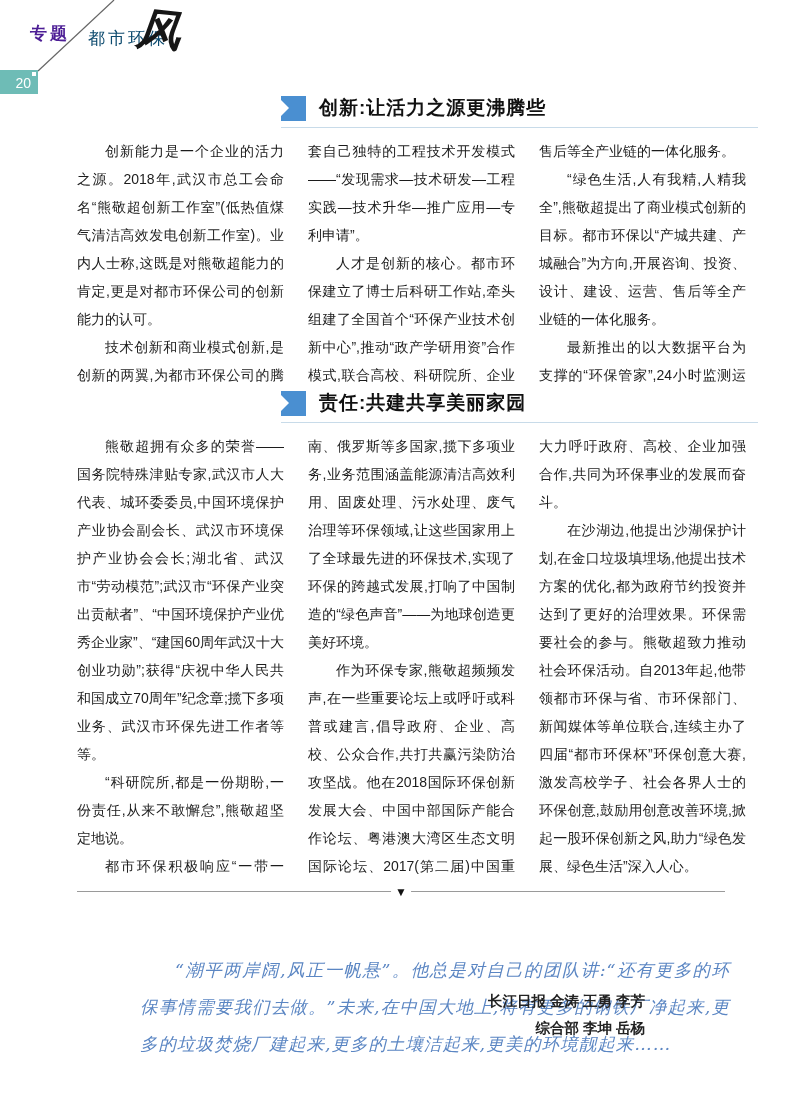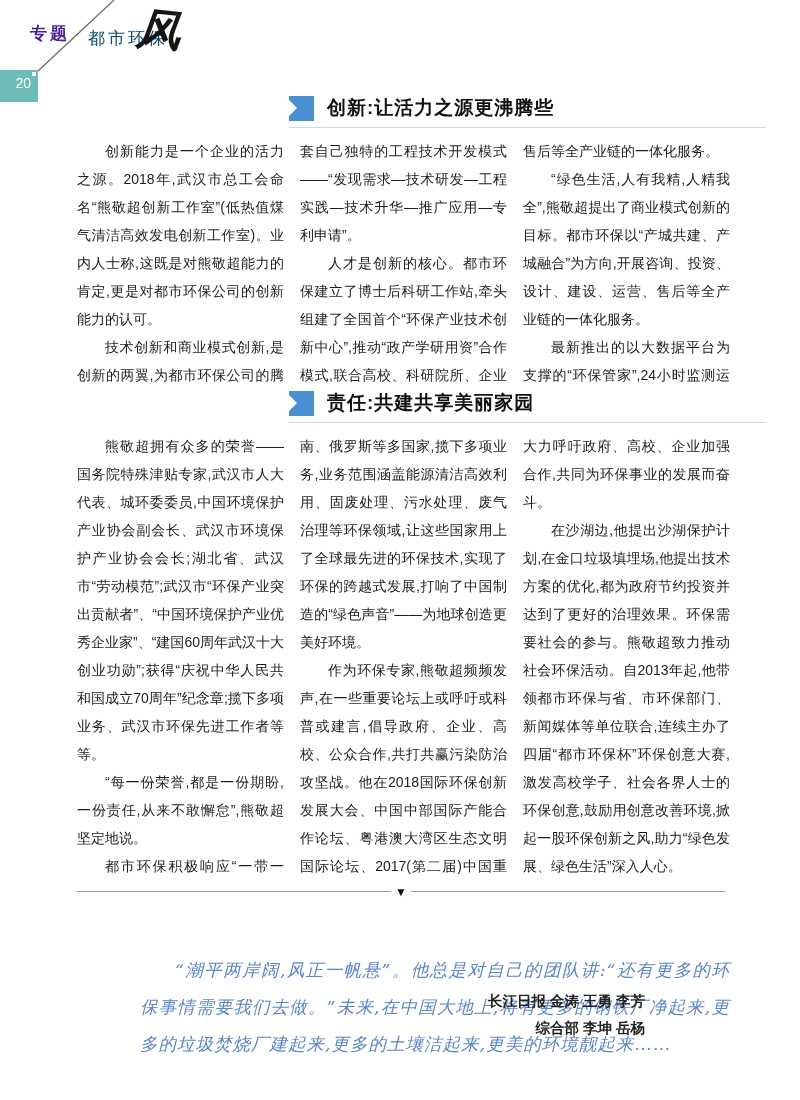--- a/index.html
+++ b/index.html
@@ -17,49 +17,49 @@
   .brand-text{
     position:absolute;left:88px;top:27px;font-size:17px;letter-spacing:3px;
     color:#0c4a6e;font-weight:normal;
   }
   .logo-glyph{
     position:absolute;left:137px;top:8px;font-size:44px;line-height:44px;
     font-family:"DejaVu Serif","Liberation Serif",serif;font-style:italic;
     font-weight:bold;color:#161616;transform:rotate(6deg);
   }
   .pagenum-box{
-    position:absolute;left:0;top:70px;width:38px;height:32px;background:#6ebcb6;
+    position:absolute;left:0;top:70px;width:38px;height:24px;background:#6ebcb6;
     color:#ffffff;font-size:14px;line-height:26px;text-align:right;
     padding-right:7px;box-sizing:border-box;
   }
   .pagenum-box .corner-sq{
     position:absolute;right:2px;top:2px;width:4px;height:4px;background:#ffffff;
   }
   
   .sec-heading{
-    position:absolute;left:289px;width:477px;display:flex;align-items:center;
+    position:absolute;left:281px;width:477px;display:flex;align-items:center;
     padding-bottom:6px;border-bottom:1px solid #c8dbe9;
   }
   .sec-heading .marker{
     position:relative;width:25px;height:25px;background:#4a8fd1;flex:0 0 25px;
   }
   .sec-heading .marker:before{
     content:"";position:absolute;left:0;top:50%;transform:translateY(-50%);
     border-left:8px solid #ffffff;border-top:8px solid transparent;
     border-bottom:8px solid transparent;
   }
   .sec-heading .title{
     margin-left:13px;font-size:19px;font-weight:bold;color:#111;
     letter-spacing:1px;white-space:nowrap;
   }
   #heading-1{top:95px;}
   #heading-2{top:390px;}
   
   .columns{
-    position:absolute;left:77px;width:653px;display:flex;gap:16px;
+    position:absolute;left:77px;width:653px;display:flex;gap:24px;
   }
   #columns-1{top:137px;height:254px;}
   #columns-2{top:432px;height:446px;}
   .col{width:207px;flex:0 0 207px;overflow:hidden;}
   .col p{
     margin:0;font-size:14px;line-height:28px;text-align:justify;
     text-indent:2em;color:#1c1c1c;
   }
   .col p.no-indent{text-indent:0;}
   
@@ -123,21 +123,21 @@
 </div>
 
 <div class="sec-heading" id="heading-2">
   <span class="marker"></span>
   <span class="title">责任:共建共享美丽家园</span>
 </div>
 
 <div class="columns" id="columns-2">
   <div class="col">
     <p>熊敬超拥有众多的荣誉——国务院特殊津贴专家,武汉市人大代表、城环委委员,中国环境保护产业协会副会长、武汉市环境保护产业协会会长;湖北省、武汉市“劳动模范”;武汉市“环保产业突出贡献者”、“中国环境保护产业优秀企业家”、“建国60周年武汉十大创业功勋”;获得“庆祝中华人民共和国成立70周年”纪念章;揽下多项业务、武汉市环保先进工作者等等。</p>
-    <p>“每一份荣誉,都是一份期盼,一份责任,从来不敢懈怠”,熊敬超坚定地说。</p>
+    <p>“科研院所,都是一份期盼,一份责任,从来不敢懈怠”,熊敬超坚定地说。</p>
     <p>都市环保积极响应“一带一路”倡议,主动开拓国外环境治理市场。熊敬超带着团队,从谈判到施工,全程参与,在马来西亚、印度尼西亚、越</p>
   </div>
   <div class="col">
     <p class="no-indent">南、俄罗斯等多国家,揽下多项业务,业务范围涵盖能源清洁高效利用、固废处理、污水处理、废气治理等环保领域,让这些国家用上了全球最先进的环保技术,实现了环保的跨越式发展,打响了中国制造的“绿色声音”——为地球创造更美好环境。</p>
     <p>作为环保专家,熊敬超频频发声,在一些重要论坛上或呼吁或科普或建言,倡导政府、企业、高校、公众合作,共打共赢污染防治攻坚战。他在2018国际环保创新发展大会、中国中部国际产能合作论坛、粤港澳大湾区生态文明国际论坛、2017(第二届)中国重金属污染土壤治理修复大会等一系列国内外大型环保会议上,倡导环保企业走“技术创新+商业模式创新”的新路子,并提出了环境综合治理新思路,</p>
   </div>
   <div class="col">
     <p class="no-indent">大力呼吁政府、高校、企业加强合作,共同为环保事业的发展而奋斗。</p>
     <p>在沙湖边,他提出沙湖保护计划,在金口垃圾填埋场,他提出技术方案的优化,都为政府节约投资并达到了更好的治理效果。环保需要社会的参与。熊敬超致力推动社会环保活动。自2013年起,他带领都市环保与省、市环保部门、新闻媒体等单位联合,连续主办了四届“都市环保杯”环保创意大赛,激发高校学子、社会各界人士的环保创意,鼓励用创意改善环境,掀起一股环保创新之风,助力“绿色发展、绿色生活”深入人心。</p>
 

